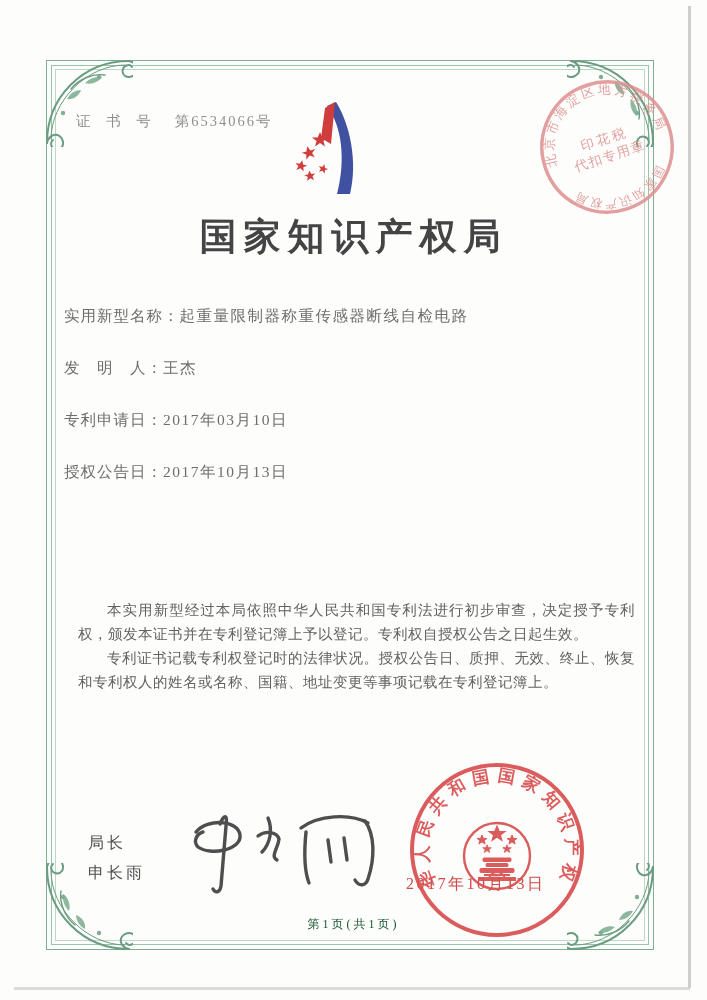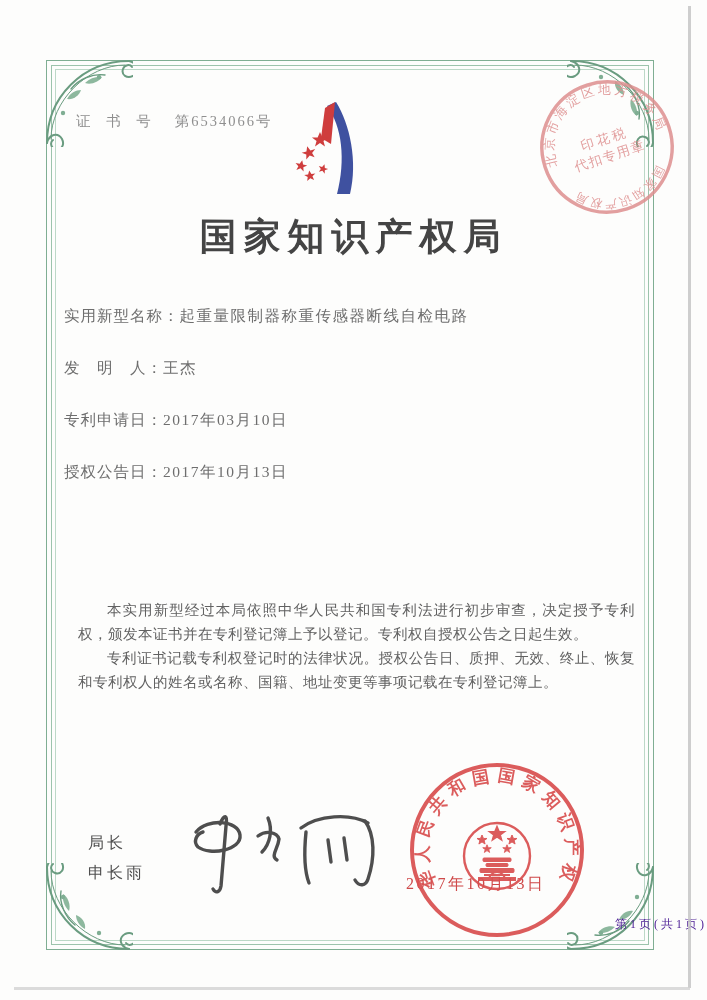--- a/index.html
+++ b/index.html
@@ -39,22 +39,22 @@
     font-size:14.5px;line-height:24px;text-align:justify;color:#616161;letter-spacing:.5px;}
   .paras p{margin:0;text-indent:2em;}
   
   .sig-block{position:absolute;left:88px;top:816px;font-size:16px;color:#4f4f4f;letter-spacing:3px;line-height:30px;margin-top:12px;}
   .sig-hand{position:absolute;left:158px;top:790px;width:250px;height:112px;}
   
   .seal-main{position:absolute;left:407px;top:760px;width:180px;height:180px;opacity:.92;}
   .seal-date{position:absolute;left:406px;top:874px;width:170px;font-size:16px;color:#cf4a4a;letter-spacing:2.5px;}
   .tax-stamp{position:absolute;left:538px;top:78px;width:138px;height:138px;transform:rotate(-18deg);opacity:.85;}
   
-  .footer{position:absolute;left:0;top:916px;width:100%;text-align:right;
-    font-size:12px;color:#4c1d95;letter-spacing:3px;}
+  .footer{position:absolute;left:0;top:916px;width:100%;text-align:center;
+    font-size:12px;color:#14532d;letter-spacing:3px;}
 </style>
 </head>
 <body>
 
 <div class="frame">
   <div class="frame-inner"></div>
   <div class="frame-inner2"></div>
   <div class="corner tl">
     <svg viewBox="0 0 92 92" fill="none" stroke="#6a9c80" stroke-width="2" stroke-linecap="round">
       <path d="M6,88 C6,42 42,6 88,6"></path>

